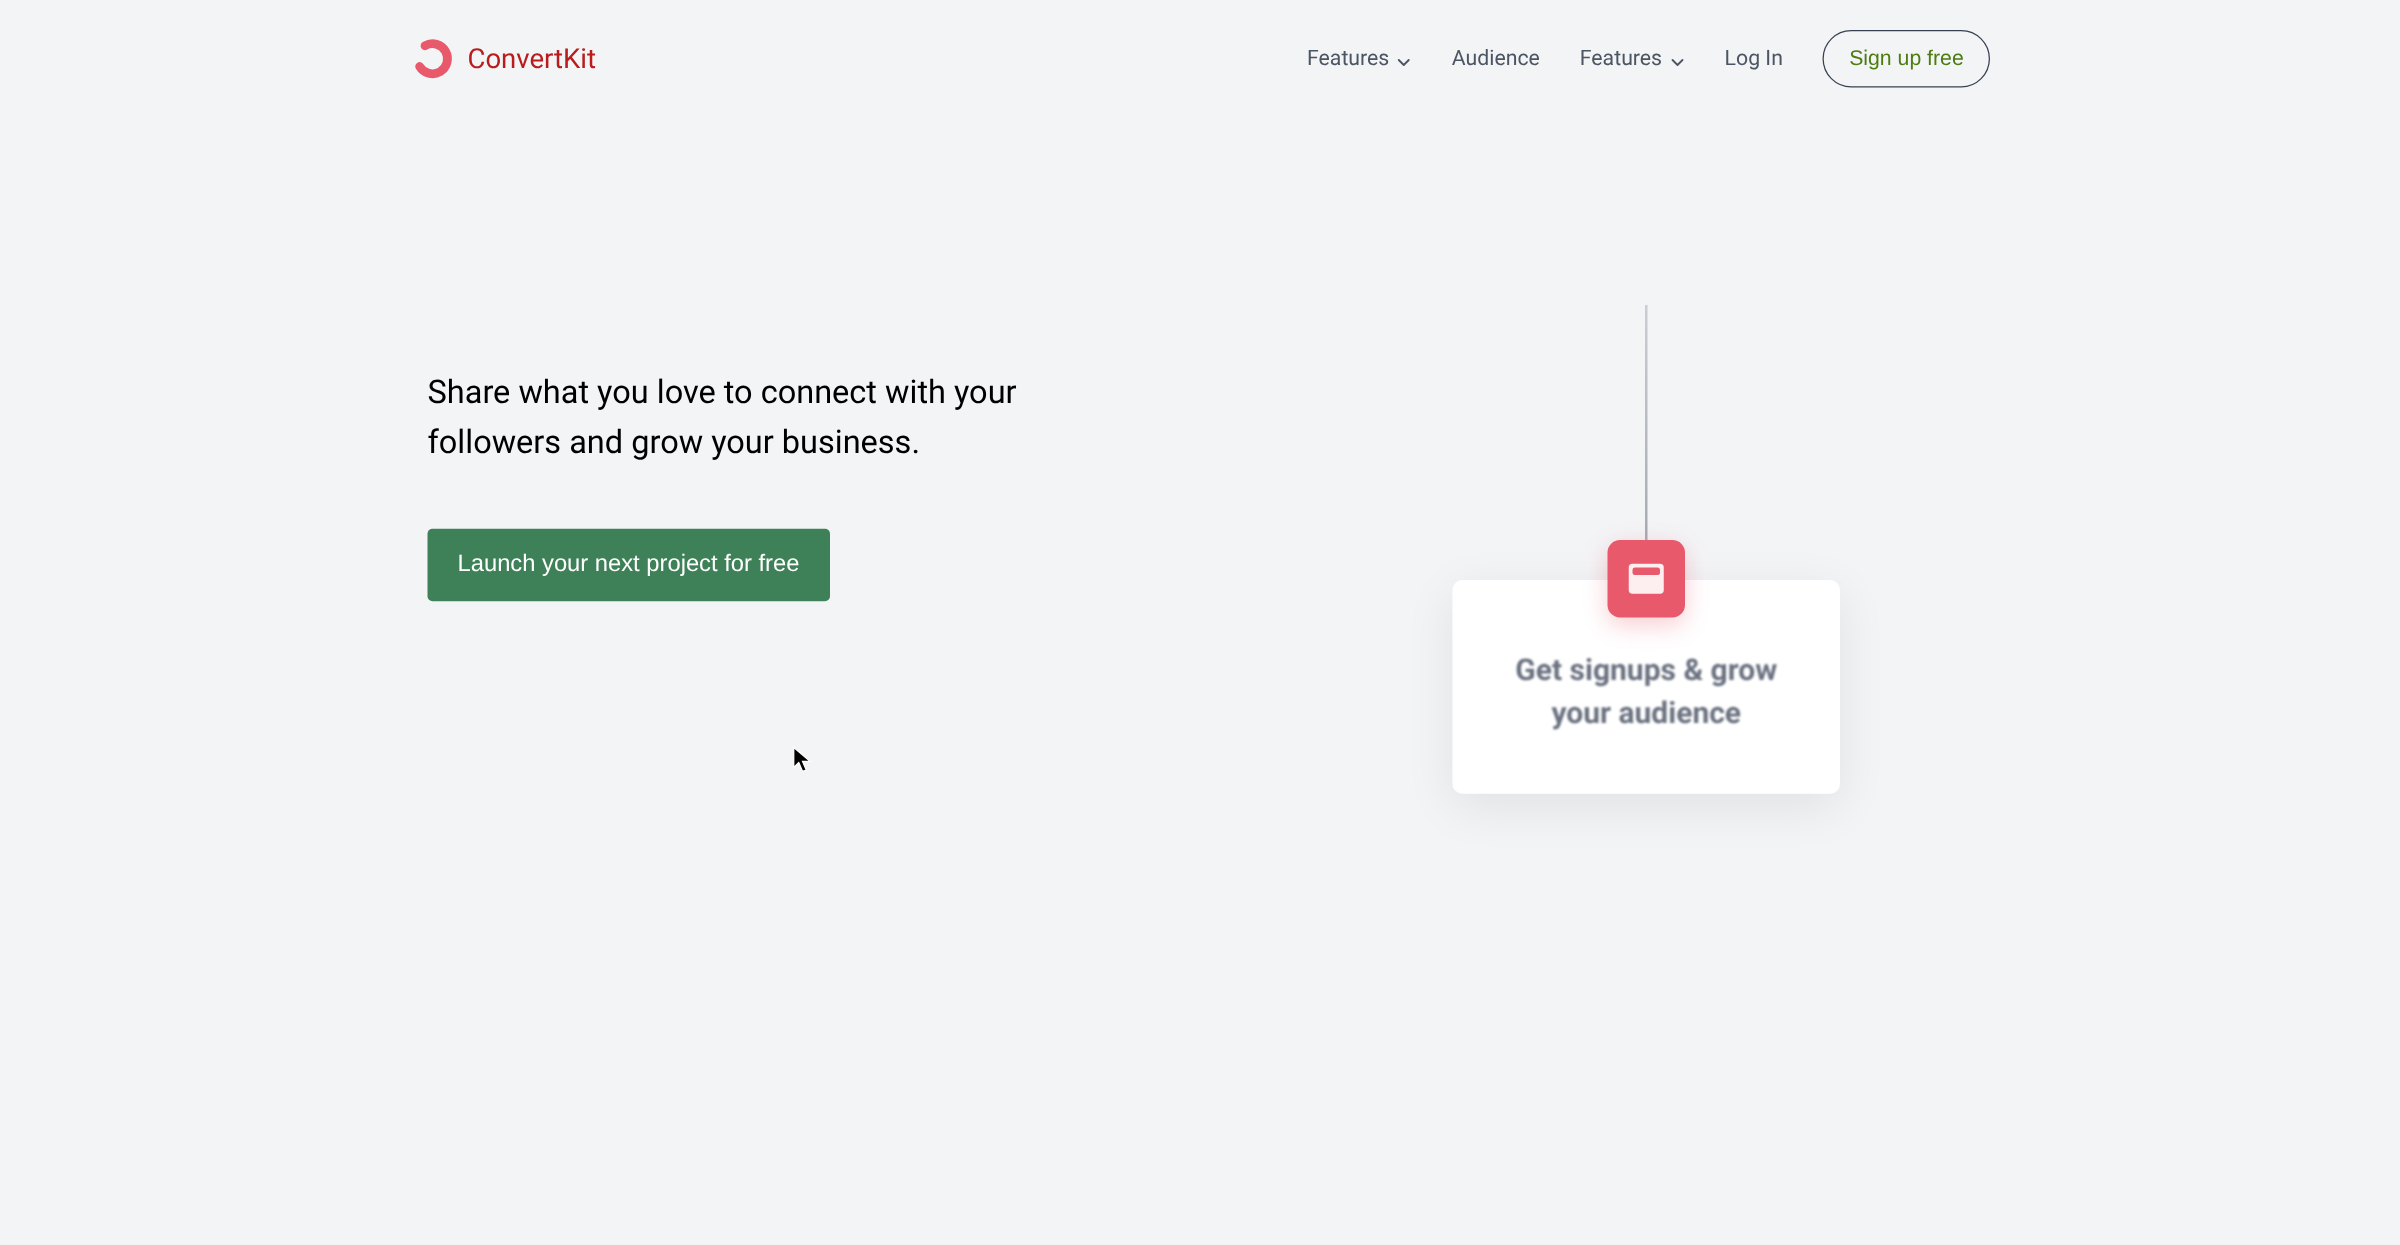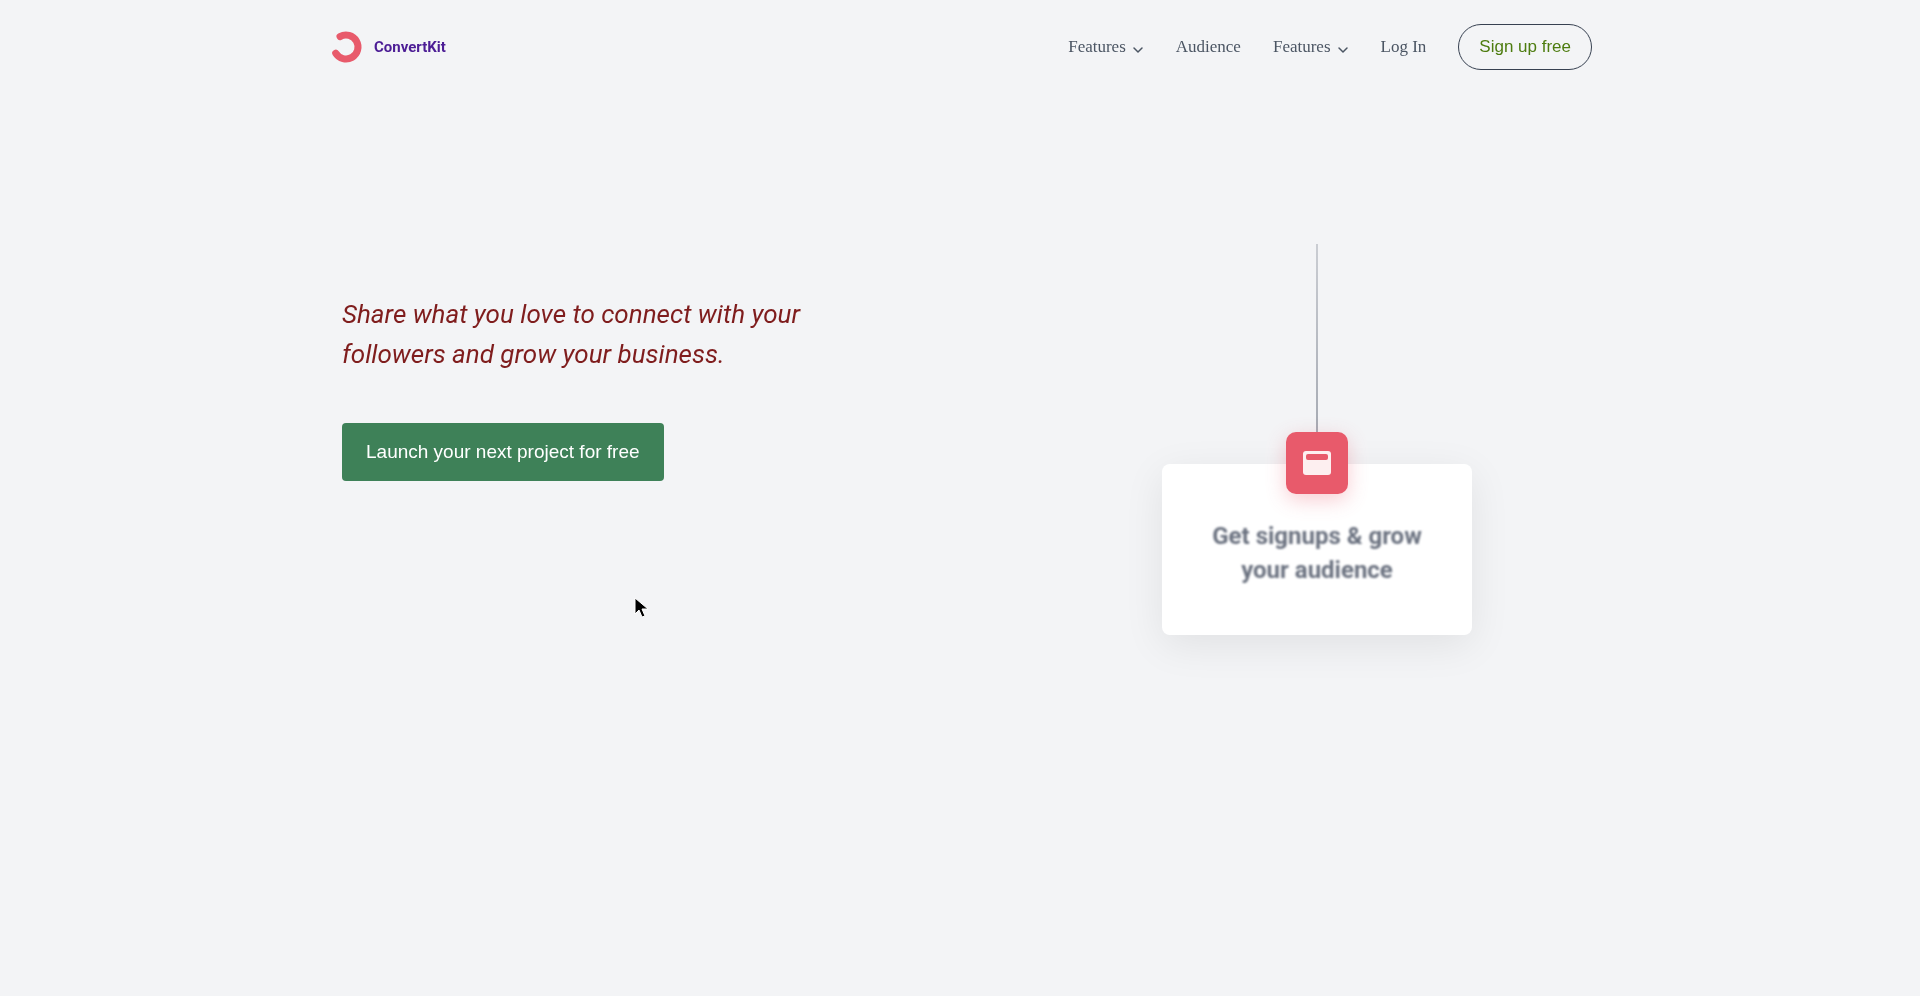--- a/index.html
+++ b/index.html
@@ -32,37 +32,36 @@
     .logo {
       display: flex;
       align-items: center;
       gap: 10px;
     }
     .logo-icon {
       width: 36px;
       height: 36px;
     }
     .logo-text {
-      font-size: 15px;
-      font-weight: 700;
-      color: #4c1d95;
+      font-size: 22px;
+      font-weight: 400;
+      color: #b91c1c;
     }
     .nav {
       display: flex;
       align-items: center;
       gap: 32px;
     }
     .nav-item {
       display: flex;
       align-items: center;
       gap: 6px;
       font-size: 17px;
       color: #4b5563;
       cursor: pointer;
-      font-family: Liberation Serif, serif;
     }
     .nav-chevron {
       width: 12px;
       height: 12px;
     }
     .signup-btn {
       border: 1.5px solid #374151;
       border-radius: 999px;
       padding: 12px 20px;
       font-size: 17px;
@@ -84,24 +83,23 @@
       font-family: Georgia, 'Times New Roman', serif;
       font-size: 60px;
       line-height: 1.13;
       font-weight: 400;
       color: #1f2937;
       margin-bottom: 36px;
     }
     .hero-subtitle {
       font-size: 26px;
       line-height: 1.55;
-      color: #7f1d1d;
+      color: #000000;
       margin-bottom: 48px;
       max-width: 500px;
-      font-style: italic;
     }
     .cta-btn {
       background: #3e8158;
       color: #ffffff;
       border: none;
       padding: 18px 24px;
       font-size: 19px;
       border-radius: 4px;
       cursor: pointer;
       font-weight: 400;

